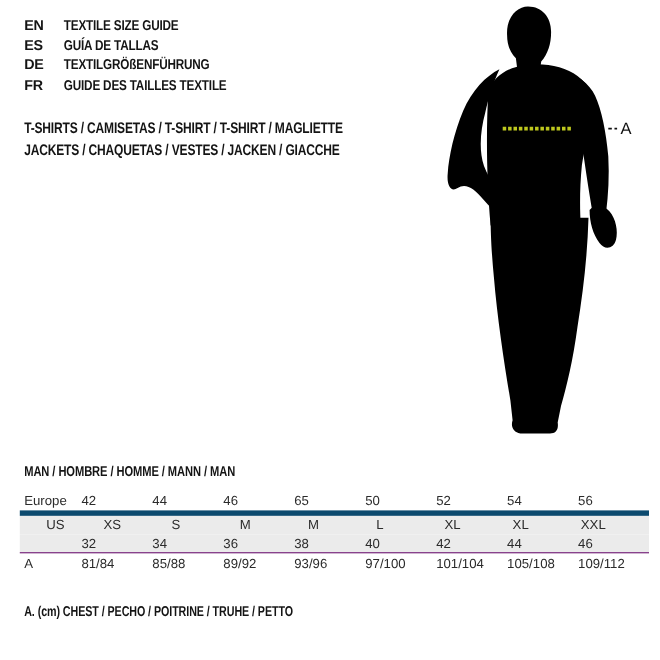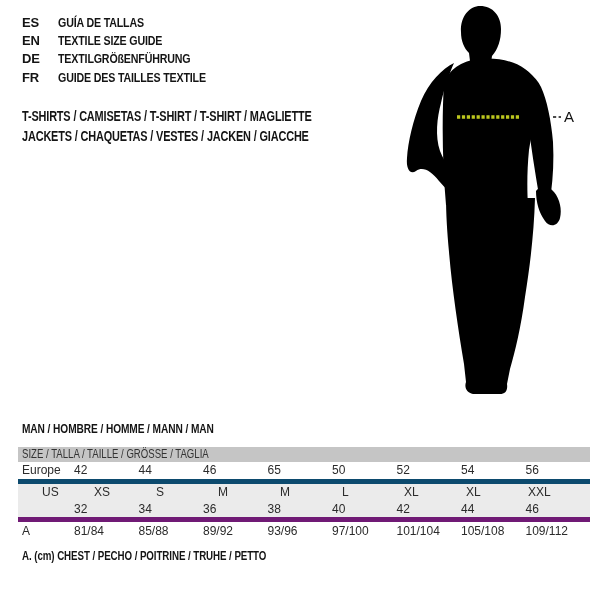--- a/index.html
+++ b/index.html
@@ -24,41 +24,41 @@
   .section-title{position:absolute;left:22px;top:421px;font-weight:bold;font-size:13px;
     white-space:nowrap;transform:scaleX(0.78);transform-origin:left center;letter-spacing:-0.1px;}
   
   .size-table{position:absolute;left:18px;top:447px;width:572px;font-size:12px;color:#2b2b2b;}
   .st-header{height:15px;line-height:15px;padding-left:4px;color:#333;}
   .st-header span{display:inline-block;white-space:nowrap;transform:scaleX(0.80);
     transform-origin:left center;}
   .t-row{display:grid;grid-template-columns:56px repeat(8,1fr);}
   .t-row.r1{height:17px;line-height:17px;border-bottom:5px solid #0c4a6e;}
   .t-row.r2{height:17px;line-height:17px;padding-left:20px;}
-  .t-row.r3{height:16px;line-height:16px;border-bottom:5px solid #701a75;}
+  .t-row.r3{height:16px;line-height:16px;border-bottom:1px solid #701a75;}
   .t-row.r4{height:18px;line-height:18px;}
   .t-label{padding-left:4px;text-align:left;}
   .t-val{text-align:left;}
   
   .footnote{position:absolute;left:22px;top:548px;font-weight:bold;font-size:13px;
     white-space:nowrap;transform:scaleX(0.75);transform-origin:left center;letter-spacing:-0.1px;}
 </style>
 </head>
 <body>
 
 <div id="canvas">
 
   <div class="langs">
     <div class="lang-row">
+      <span class="lang-code">EN</span>
+      <span class="lang-label">TEXTILE SIZE GUIDE</span>
+    </div>
+    <div class="lang-row">
       <span class="lang-code">ES</span>
       <span class="lang-label">GUÍA DE TALLAS</span>
-    </div>
-    <div class="lang-row">
-      <span class="lang-code">EN</span>
-      <span class="lang-label">TEXTILE SIZE GUIDE</span>
     </div>
     <div class="lang-row">
       <span class="lang-code">DE</span>
       <span class="lang-label">TEXTILGRÖßENFÜHRUNG</span>
     </div>
     <div class="lang-row">
       <span class="lang-code">FR</span>
       <span class="lang-label">GUIDE DES TAILLES TEXTILE</span>
     </div>
   </div>
@@ -84,23 +84,20 @@
       <path d="M 46,198 L 135,198 C 134,233 130,266 125,297 C 121,327 115,352 110,369 L 107,384 C 108,391 105,394 100,394 L 73,394 C 67,393 64,388 66,382 L 64,364 C 58,328 52,288 49,252 C 47,232 46,212 46,198 Z"></path>
     </g>
     <line x1="57" y1="117" x2="119" y2="117" stroke-width="3.4" stroke-dasharray="3.2 1.7" stroke="#bdc71e"></line>
     <line x1="153" y1="117" x2="161" y2="117" stroke-width="1.6" stroke-dasharray="3.2 2.4" stroke="#111111"></line>
     <text x="164" y="122" font-size="15" fill="#111">A</text>
   </svg>
 
   <div class="section-title">MAN / HOMBRE / HOMME / MANN / MAN</div>
 
   <div class="size-table">
-    <div class="st-header" style="background: rgb(197, 197, 197);">
-      <span>SIZE / TALLA / TAILLE / GRÖSSE / TAGLIA</span>
-    </div>
     <div class="t-row r1">
       <span class="t-label">Europe</span>
       <span class="t-val">42</span>
       <span class="t-val">44</span>
       <span class="t-val">46</span>
       <span class="t-val">65</span>
       <span class="t-val">50</span>
       <span class="t-val">52</span>
       <span class="t-val">54</span>
       <span class="t-val">56</span>

